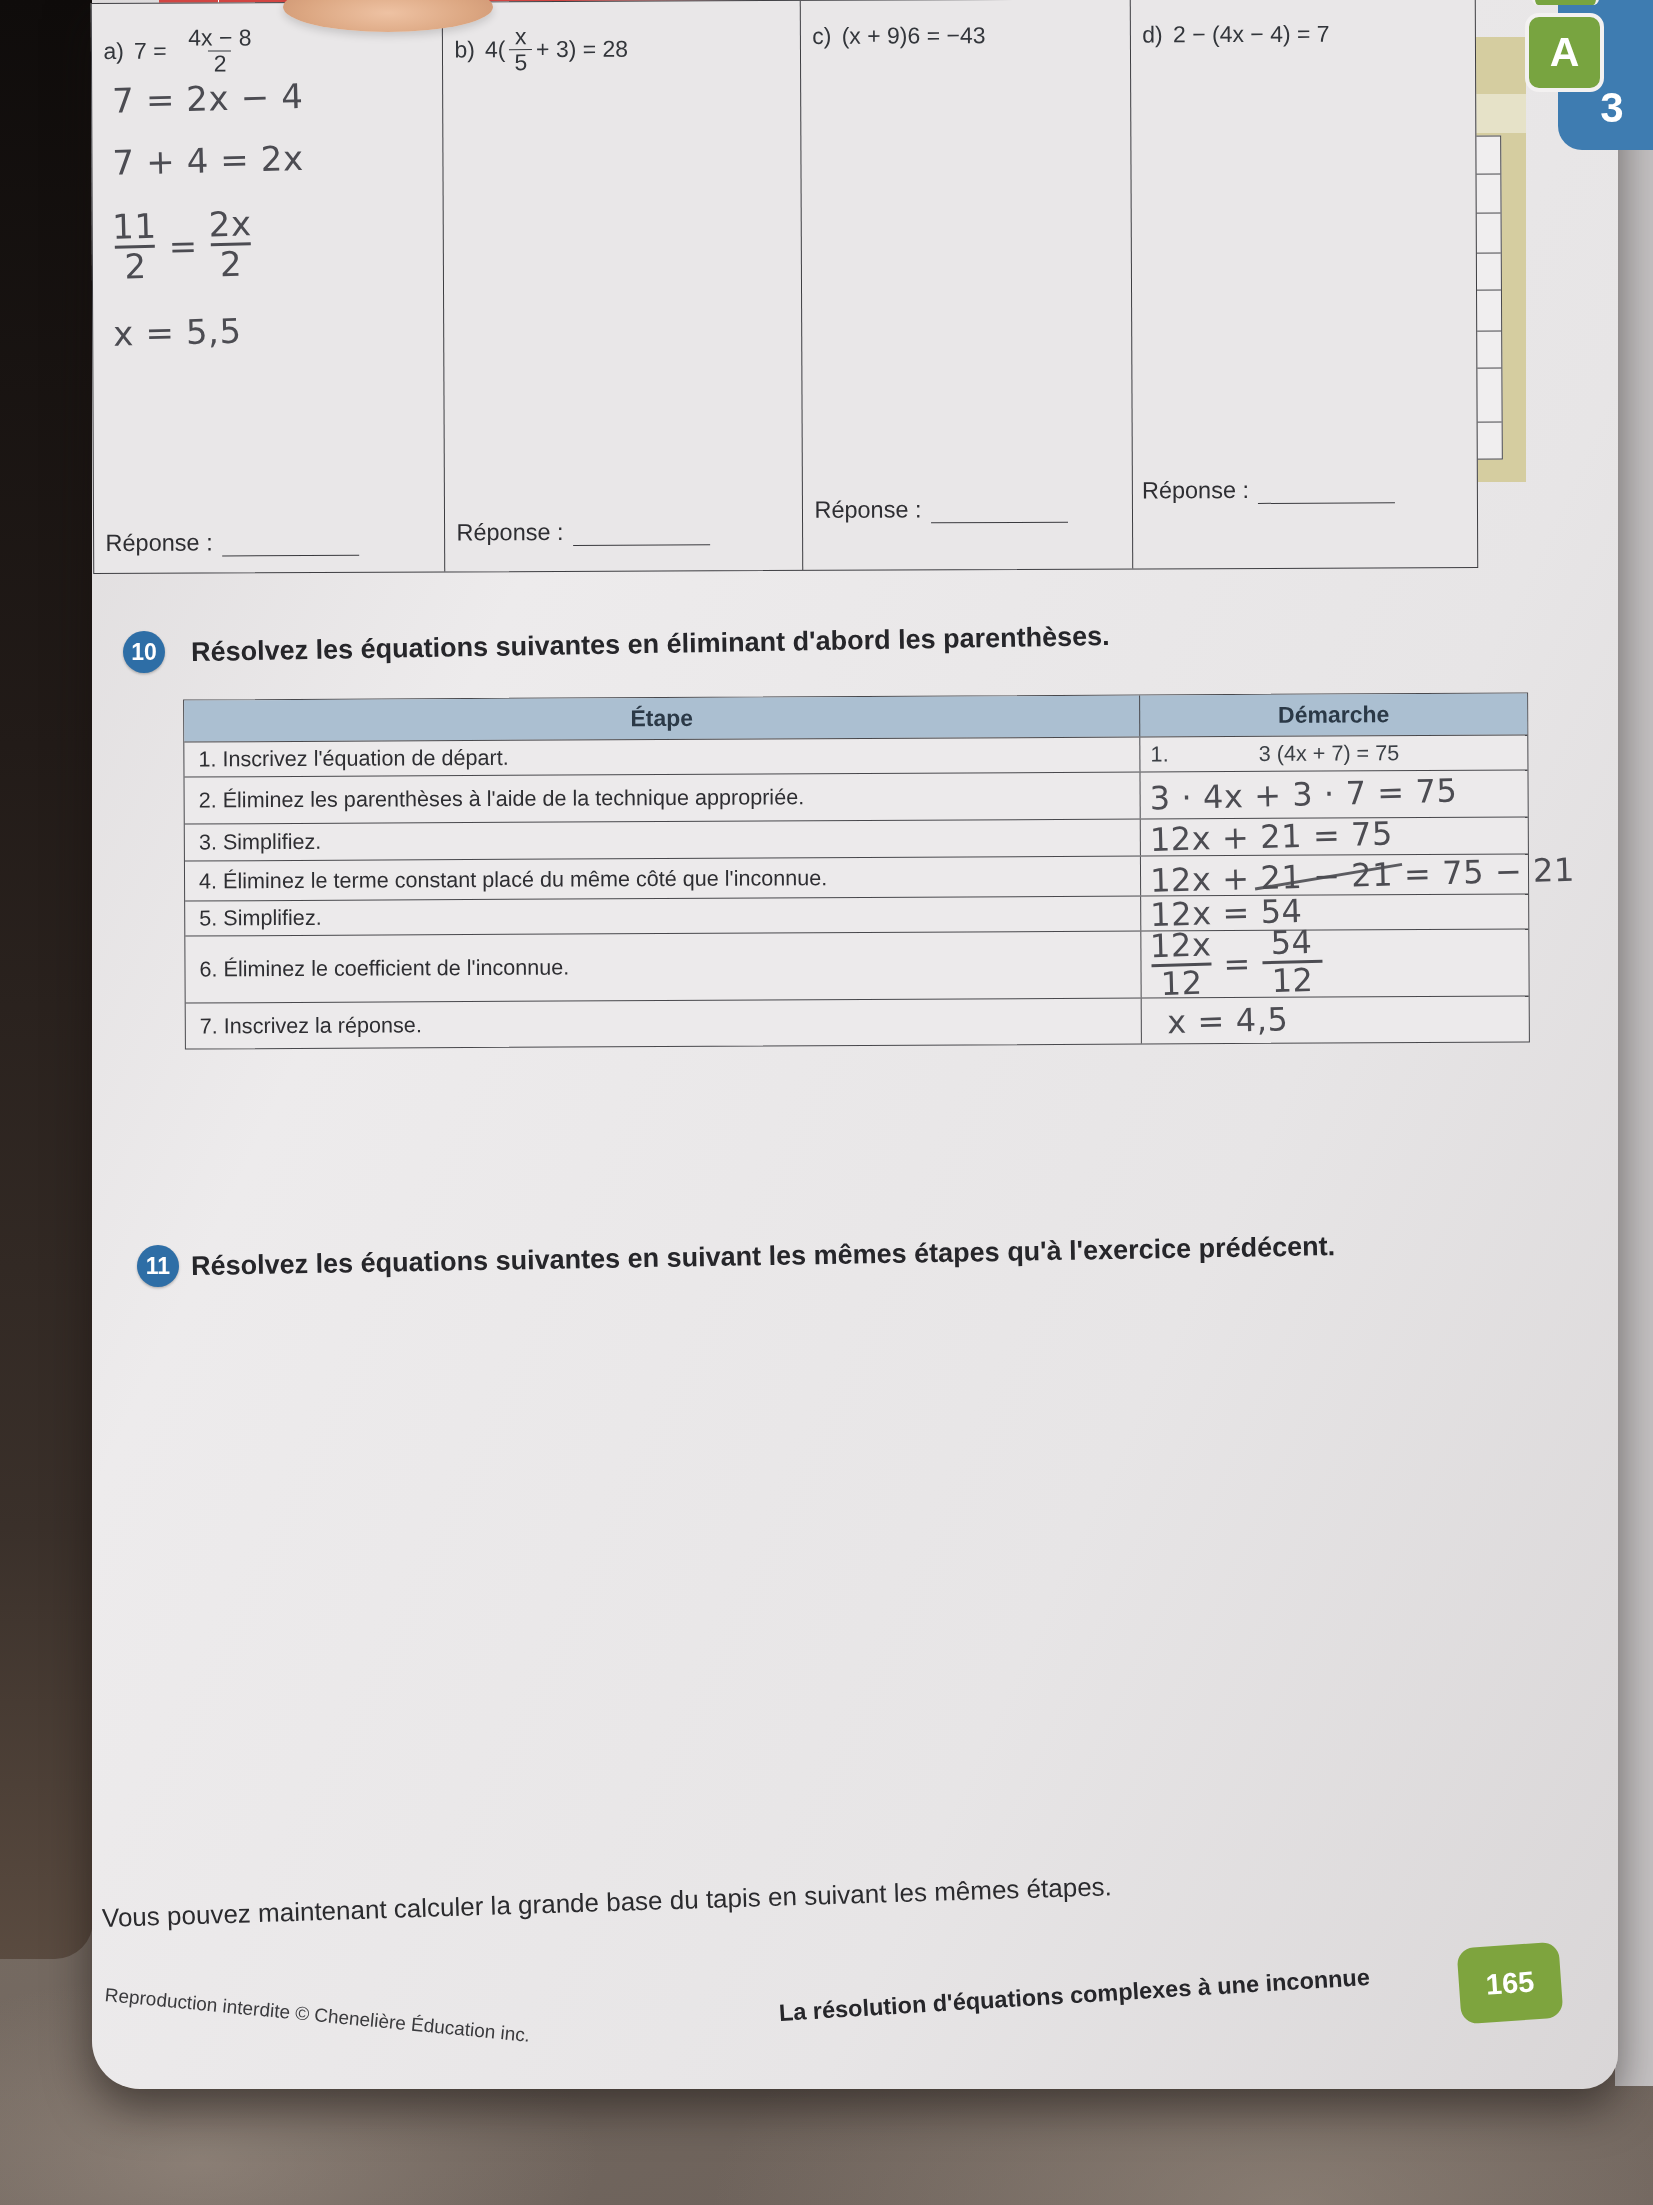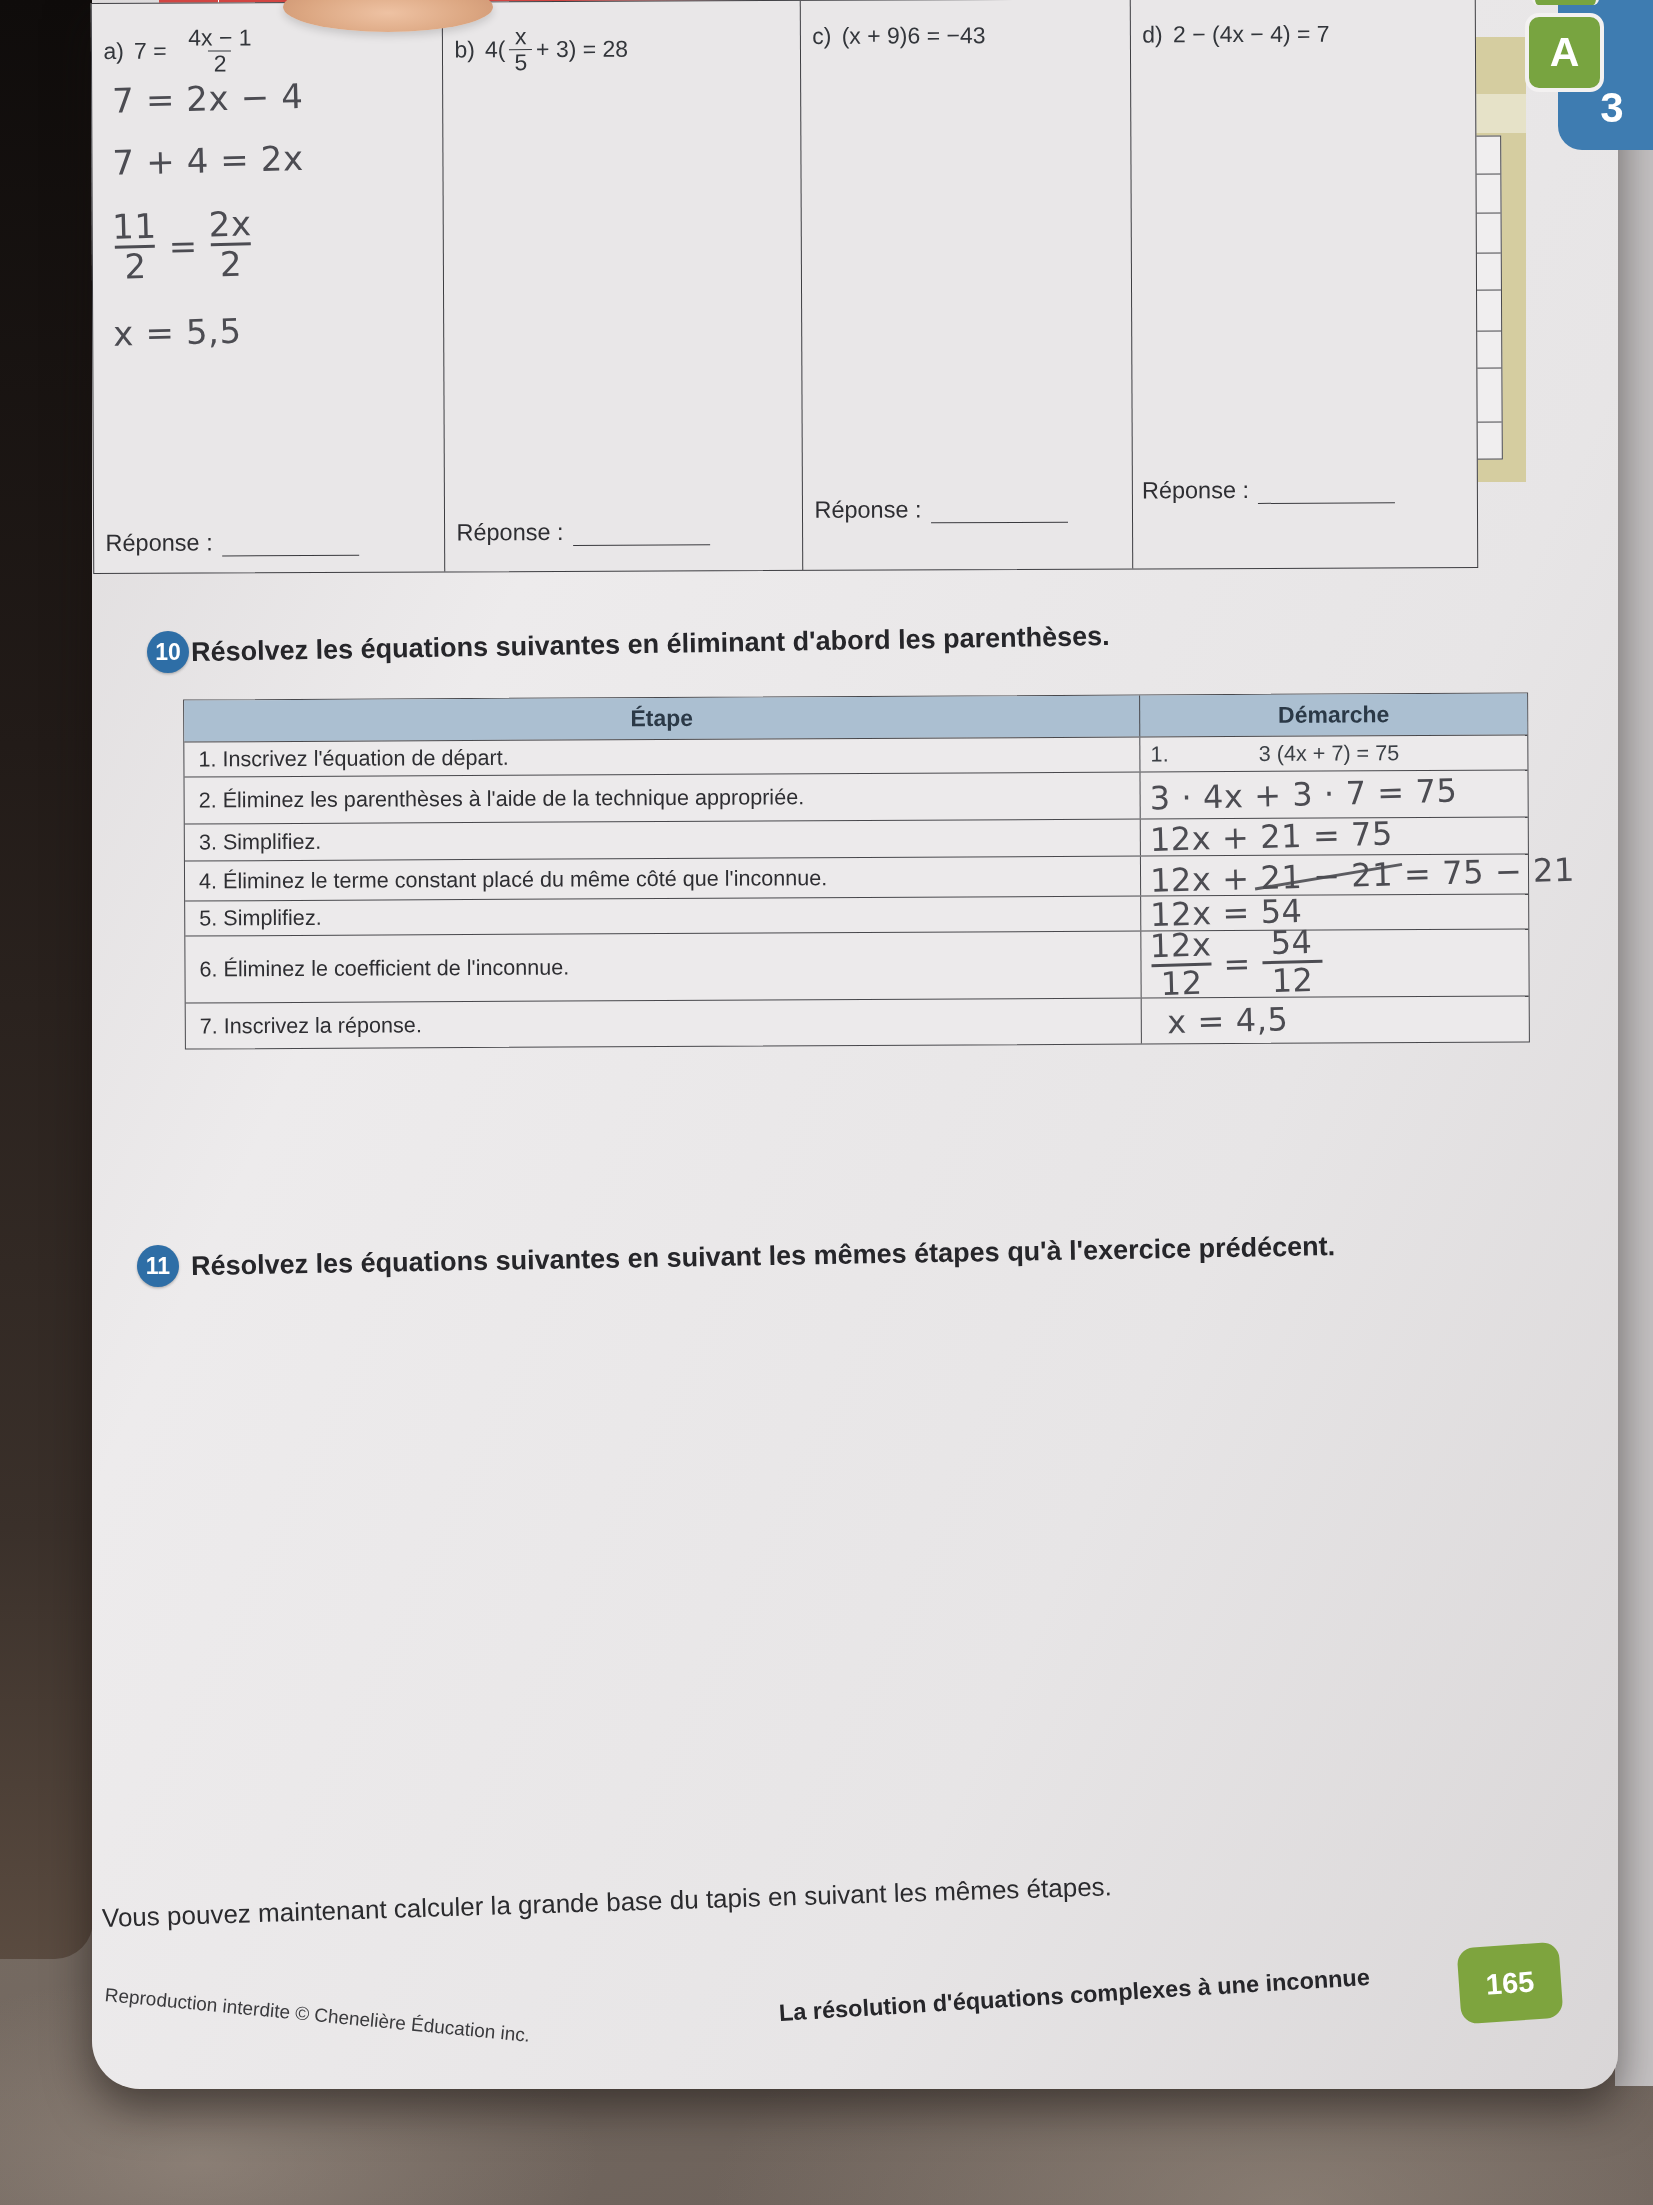--- a/index.html
+++ b/index.html
@@ -199,21 +199,21 @@
               <span class="fd green">−1</span>
             </span>
         </div>
       </div>
       <div class="row" style="height:36px">
         <div class="c-step">7. Inscrire la réponse.</div>
         <div class="c-eq">x = 3</div>
       </div>
     </div>
 
-    <div class="ex-circle" style="left:55px;top:631px">10</div>
+    <div class="ex-circle" style="left:31px;top:631px">10</div>
     <div class="ex-heading" style="left:99px;top:637px">Résolvez les équations suivantes en éliminant d'abord les parenthèses.</div>
 
     <div class="tbl t10">
       <div class="row hdrrow" style="height:41px">
         <div class="c-step hc">Étape</div>
         <div class="c-eq hc">Démarche</div>
       </div>
       <div class="row" style="height:34px">
         <div class="c-step">1. Inscrivez l'équation de départ.</div>
         <div class="c-dem">
@@ -274,21 +274,21 @@
     <div class="ex-circle" style="left:45px;top:1245px">11</div>
     <div class="ex-heading" style="left:99px;top:1251px">Résolvez les équations suivantes en suivant les mêmes étapes qu'à l'exercice prédécent.</div>
 
     <div class="t11">
 
       <div class="col" style="width:350px">
         <div class="eqline">
           <span>a)</span>
             <span>7 =</span>
           <span class="pfrac">
-              <span class="fn">4x − 1</span>
+              <span class="fn">4x − 8</span>
               <span class="fd" style="border-top-color:#33363b">2</span>
             </span>
         </div>
         <div class="work">
           <div class="hw">7 = 2x − 4</div>
           <div class="hw w-gap1">7 + 4 = 2x</div>
           <div class="hw w-gap2 hfrow">
             <span class="hfrac">
                 <span>11</span>
                 <span class="fd">2</span>

